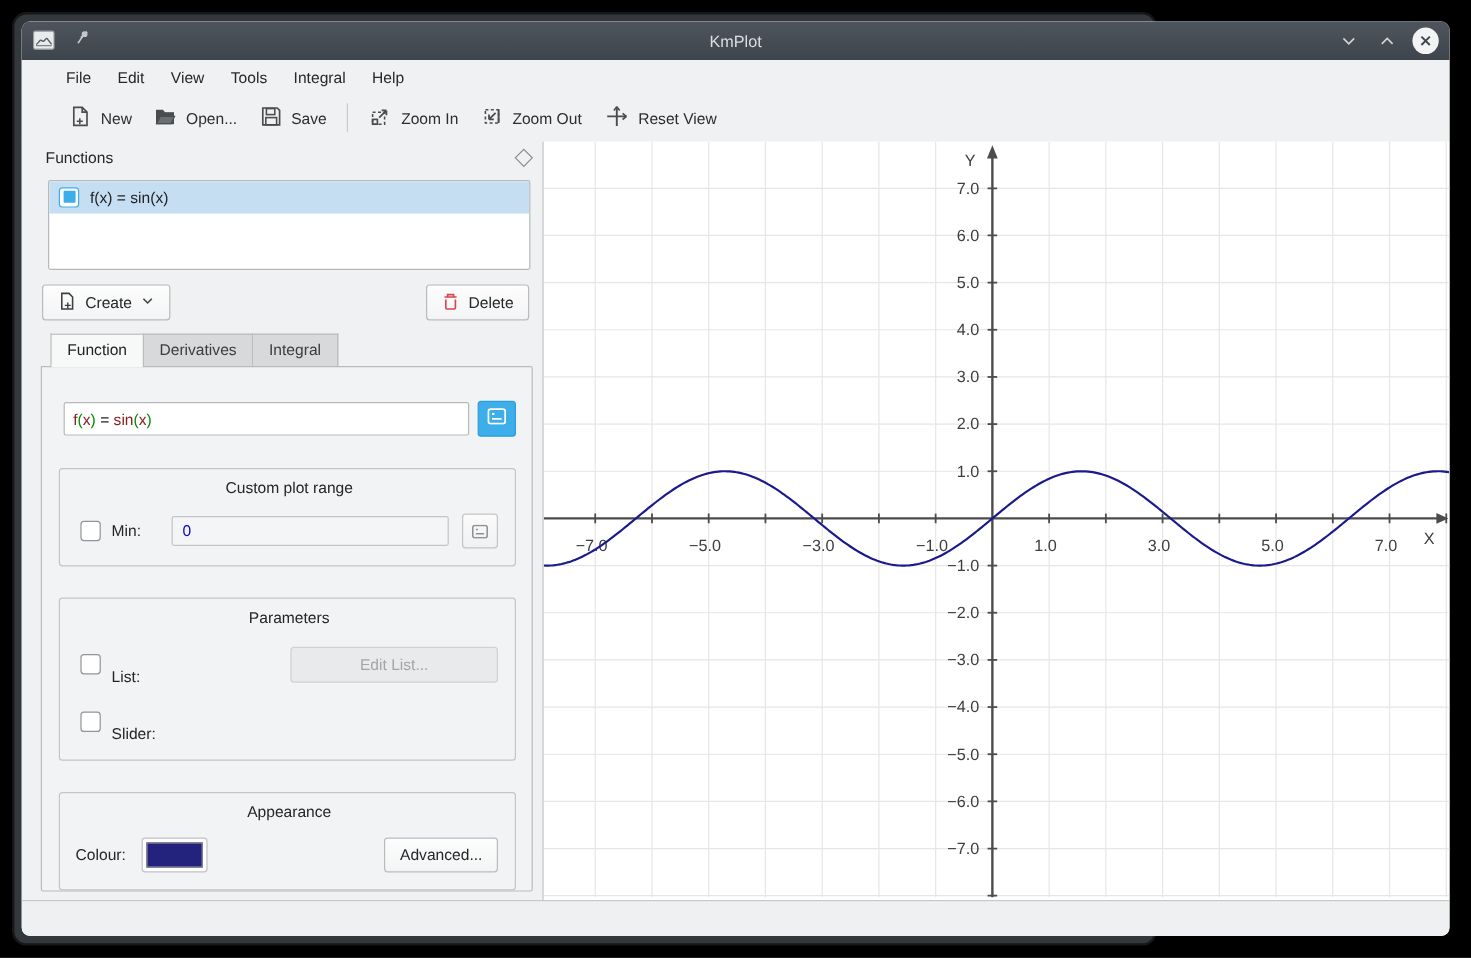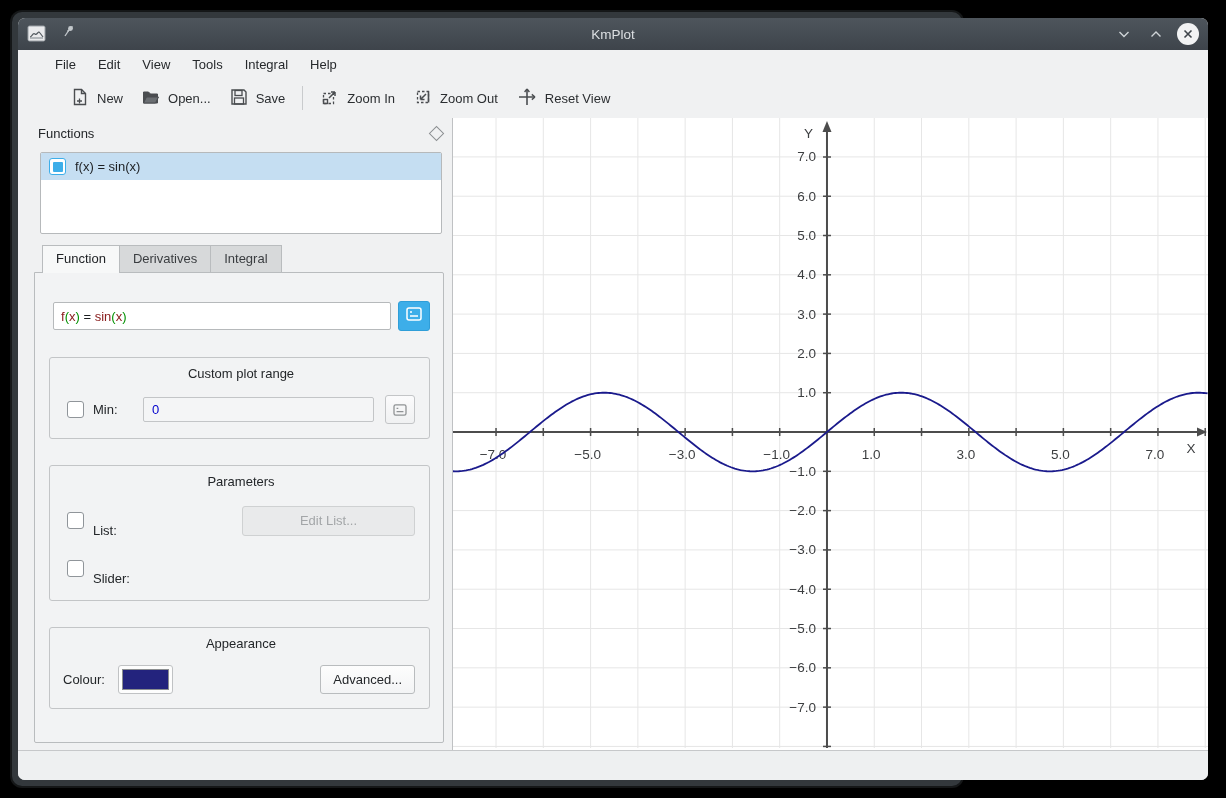--- a/index.html
+++ b/index.html
@@ -15,21 +15,21 @@
   .title-text{position:absolute;left:0;right:0;text-align:center;font-size:13.5px;color:#dcdfe2;pointer-events:none;}
   .win-controls{position:absolute;right:8px;top:0;height:32px;display:flex;align-items:center;gap:8px;}
   .win-btn{width:24px;height:24px;display:flex;align-items:center;justify-content:center;cursor:pointer;}
   .close-circle{width:22px;height:22px;border-radius:50%;background:#f2f3f4;display:flex;align-items:center;justify-content:center;}
 
   
   .menubar{height:28px;flex:0 0 28px;display:flex;align-items:center;padding-left:26px;gap:0;background:#f0f1f2;}
   .menu-item{padding:3px 11px;font-size:13px;color:#26292c;cursor:pointer;border-radius:3px;}
 
   
-  .toolbar{height:40px;flex:0 0 40px;display:flex;align-items:center;padding-left:43px;background:#f0f1f2;}
+  .toolbar{height:40px;flex:0 0 40px;display:flex;align-items:center;padding-left:30px;background:#f0f1f2;}
   .tool-btn{display:flex;align-items:center;gap:7px;padding:5px 9px;font-size:13px;color:#2b2e31;cursor:pointer;border-radius:3px;}
   .tool-sep{width:1px;height:24px;background:#c9cbcd;margin:0 8px;}
 
   
   .main{flex:1 1 auto;display:flex;min-height:0;}
   .dock{width:434px;flex:0 0 434px;padding-left:12px;display:flex;flex-direction:column;background:#f0f1f2;}
   .plot-wrap{flex:1 1 auto;background:#fff;border-left:1px solid #bfc1c3;position:relative;overflow:hidden;}
 
   
   .dock-header{height:28px;display:flex;align-items:center;padding:2px 10px 0 8px;font-size:13px;color:#232629;}
@@ -214,20 +214,46 @@
             <span class="float-diamond"></span>
           </div>
 
           <div class="fn-list">
             <div class="fn-item">
               <span class="cb checked"></span>
               <span>f(x) = sin(x)</span>
             </div>
           </div>
 
+          <div class="btn-row">
+            <div class="btn">
+              <span>
+                <svg width="16" height="16" viewBox="0 0 16 16">
+                  <path d="M3.5 1.5 h6 l3 3 v10 h-9 z" fill="none" stroke="#3c4043" stroke-width="1.3"></path>
+                  <path d="M6 11.5 h5 M8.5 9 v5" stroke="#3c4043" stroke-width="1.2"></path>
+                </svg>
+              </span>
+              <span>Create</span>
+              <span>
+                <svg width="12" height="12" viewBox="0 0 12 12">
+                    <path d="M2.5 4 L6 7.5 L9.5 4" fill="none" stroke="#3c4043" stroke-width="1.3"></path>
+                  </svg>
+              </span>
+            </div>
+            <span class="spacer"></span>
+            <div class="btn">
+              <span>
+                <svg width="15" height="16" viewBox="0 0 15 16">
+                  <path d="M2.5 4.5 h10 M5 4 v-1.5 h5 V4" fill="none" stroke="#da4453" stroke-width="1.4"></path>
+                  <path d="M3.5 6.5 v7 a1 1 0 0 0 1 1 h6 a1 1 0 0 0 1-1 v-7" fill="none" stroke="#da4453" stroke-width="1.4"></path>
+                </svg>
+              </span>
+              <span>Delete</span>
+            </div>
+          </div>
 
           <div class="tabs">
             <div class="tab active">Function</div>
             <div class="tab">Derivatives</div>
             <div class="tab">Integral</div>
           </div>
 
           <div class="tab-frame">
 
             <div class="eq-row">

